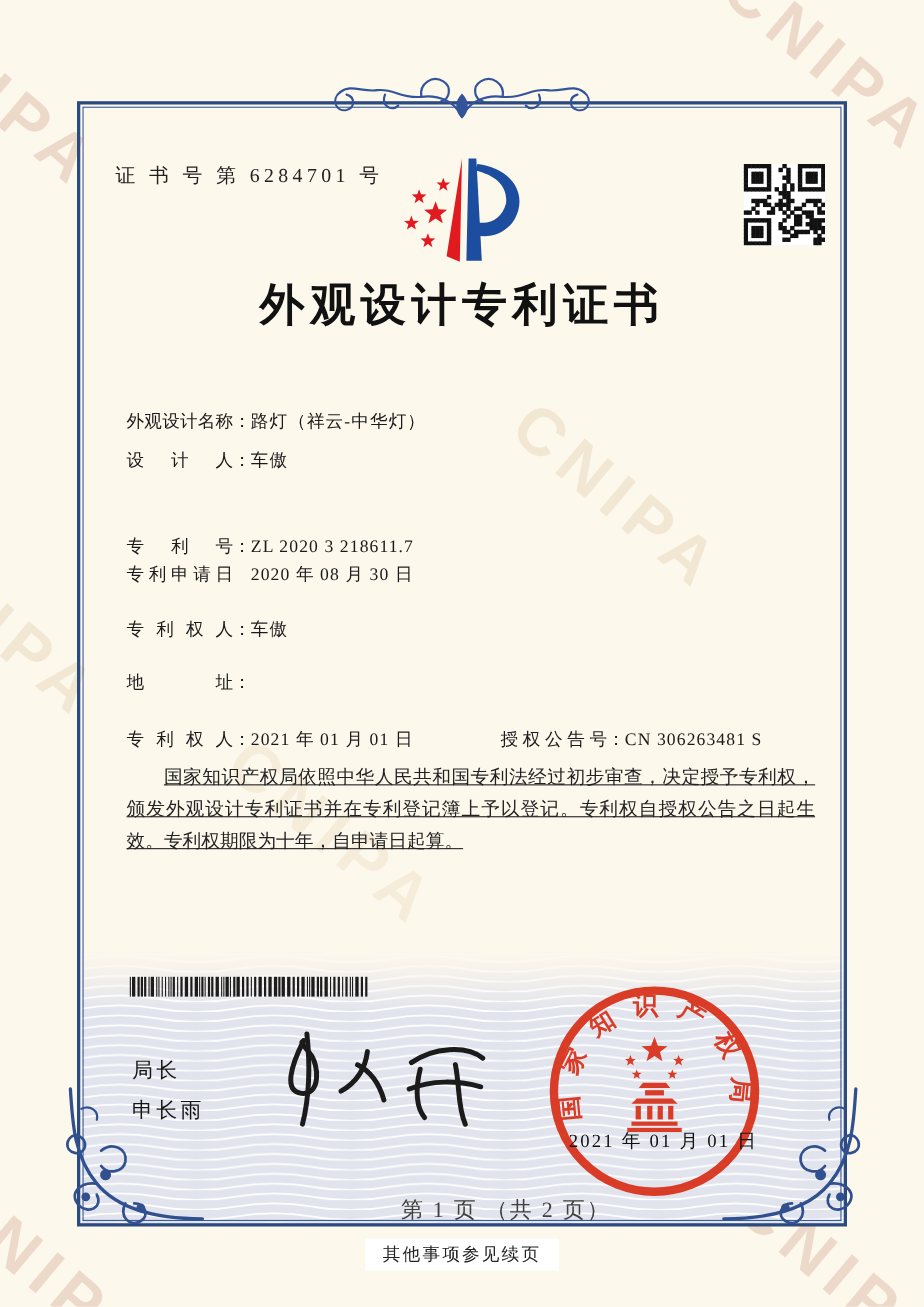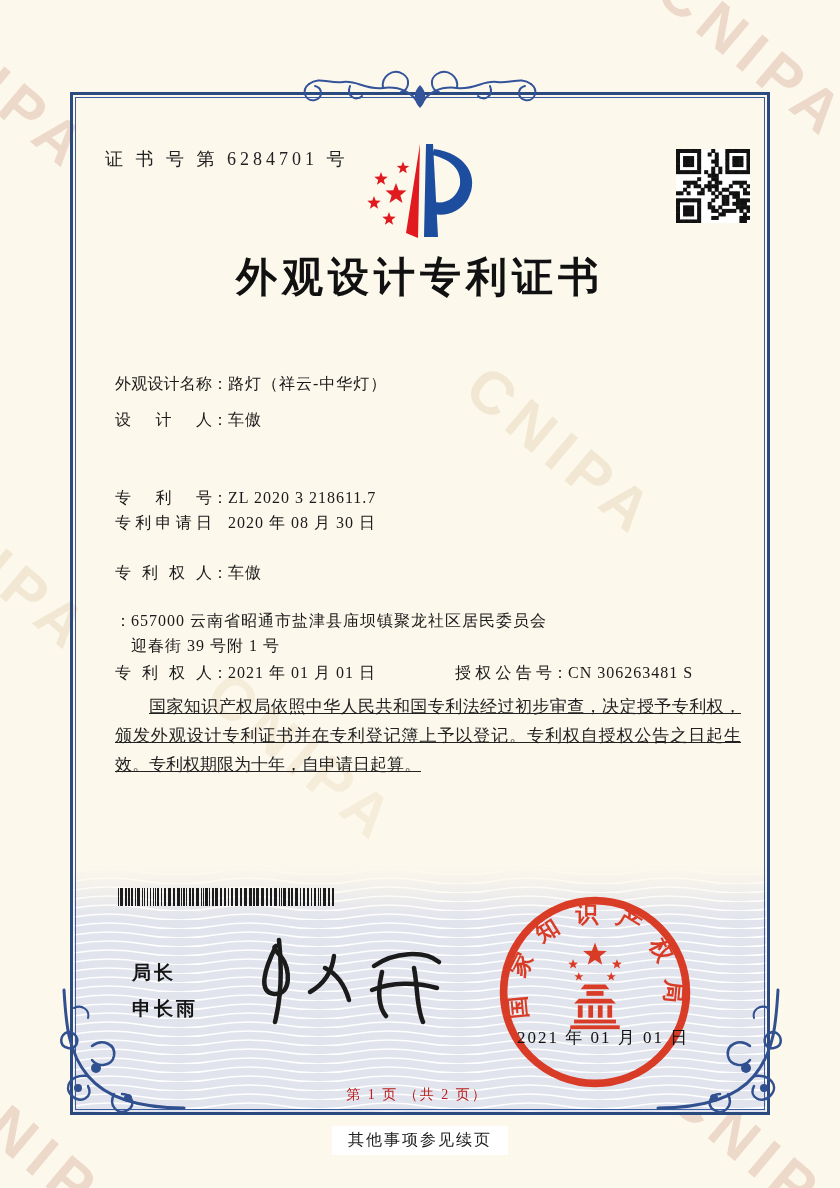--- a/index.html
+++ b/index.html
@@ -54,36 +54,36 @@
   
   .bodytext{
     position:absolute;left:115px;top:692px;width:626px;z-index:5;
     font-size:17px;line-height:29px;text-align:justify;color:#222;
   }
   .bodytext p{margin:0;text-indent:2em;text-decoration:underline;}
   
   .barcode{position:absolute;left:118px;top:888px;width:219px;height:18px;z-index:5;display:flex;align-items:stretch;}
   .barcode span{display:block;background:#1c1c1c;height:100%;}
   .role,.role-name{
-    position:absolute;left:132px;z-index:5;
+    position:absolute;left:120px;z-index:5;
     font-family:"Liberation Sans", sans-serif;
-    font-size:19px;letter-spacing:3px;color:#151515;font-weight:bold;
+    font-size:19px;letter-spacing:3px;color:#151515;
   }
   .role{top:960px;}
   .role-name{top:996px;}
   .signature{position:absolute;left:246px;top:928px;z-index:5;}
   .seal{position:absolute;left:495px;top:892px;z-index:6;opacity:0.93;}
   .seal-date{
     position:absolute;left:517px;top:1026px;z-index:7;
     font-size:17px;letter-spacing:2px;color:#111;white-space:nowrap;
   }
   
   .page-info{
     position:absolute;left:70px;top:1086px;width:694px;text-align:center;z-index:5;
-    font-size:14px;letter-spacing:2px;color:#b91c1c;
+    font-size:20px;letter-spacing:2px;color:#404040;padding-left:43px;
   }
   .note-wrap{position:absolute;left:70px;top:1126px;width:700px;text-align:center;z-index:5;}
   .note{
     display:inline-block;background:#ffffff;padding:4px 16px;
     font-size:16px;letter-spacing:2px;color:#222;
   }
   
   .orn-top{position:absolute;left:295px;top:60px;z-index:4;}
   .orn-bl{position:absolute;left:56px;top:988px;z-index:4;}
   .orn-br{position:absolute;left:654px;top:988px;z-index:4;transform:scaleX(-1);}
@@ -400,25 +400,22 @@
   <span class="flabel">专利申请日</span>
     <span class="fcolon"></span>
   <span class="fvalue">2020 年 08 月 30 日</span>
 </div>
 <div class="frow" style="top:560px;">
   <span class="flabel">专利权人</span>
     <span class="fcolon">：</span>
   <span class="fvalue">车傲</span>
 </div>
 <div class="frow" style="top:608px;">
-    <span class="fcolon">：</span>
-  <span class="fvalue">
-    <span style="display:block;">657000 云南省昭通市盐津县庙坝镇聚龙社区居民委员会</span>
-    <span style="display:block;">迎春街 39 号附 1 号</span>
-  </span>
+  <span class="flabel">地址</span>
+    <span class="fcolon">：</span>
 </div>
 <div class="frow" style="top:660px;">
   <span class="flabel">专利权人</span>
     <span class="fcolon">：</span>
   <span class="fvalue">2021 年 01 月 01 日</span>
 </div>
 <div class="frow" style="top:660px;left:455px;">
   <span class="flabel">授权公告号</span>
     <span class="fcolon">：</span>
   <span class="fvalue">CN 306263481 S</span>

